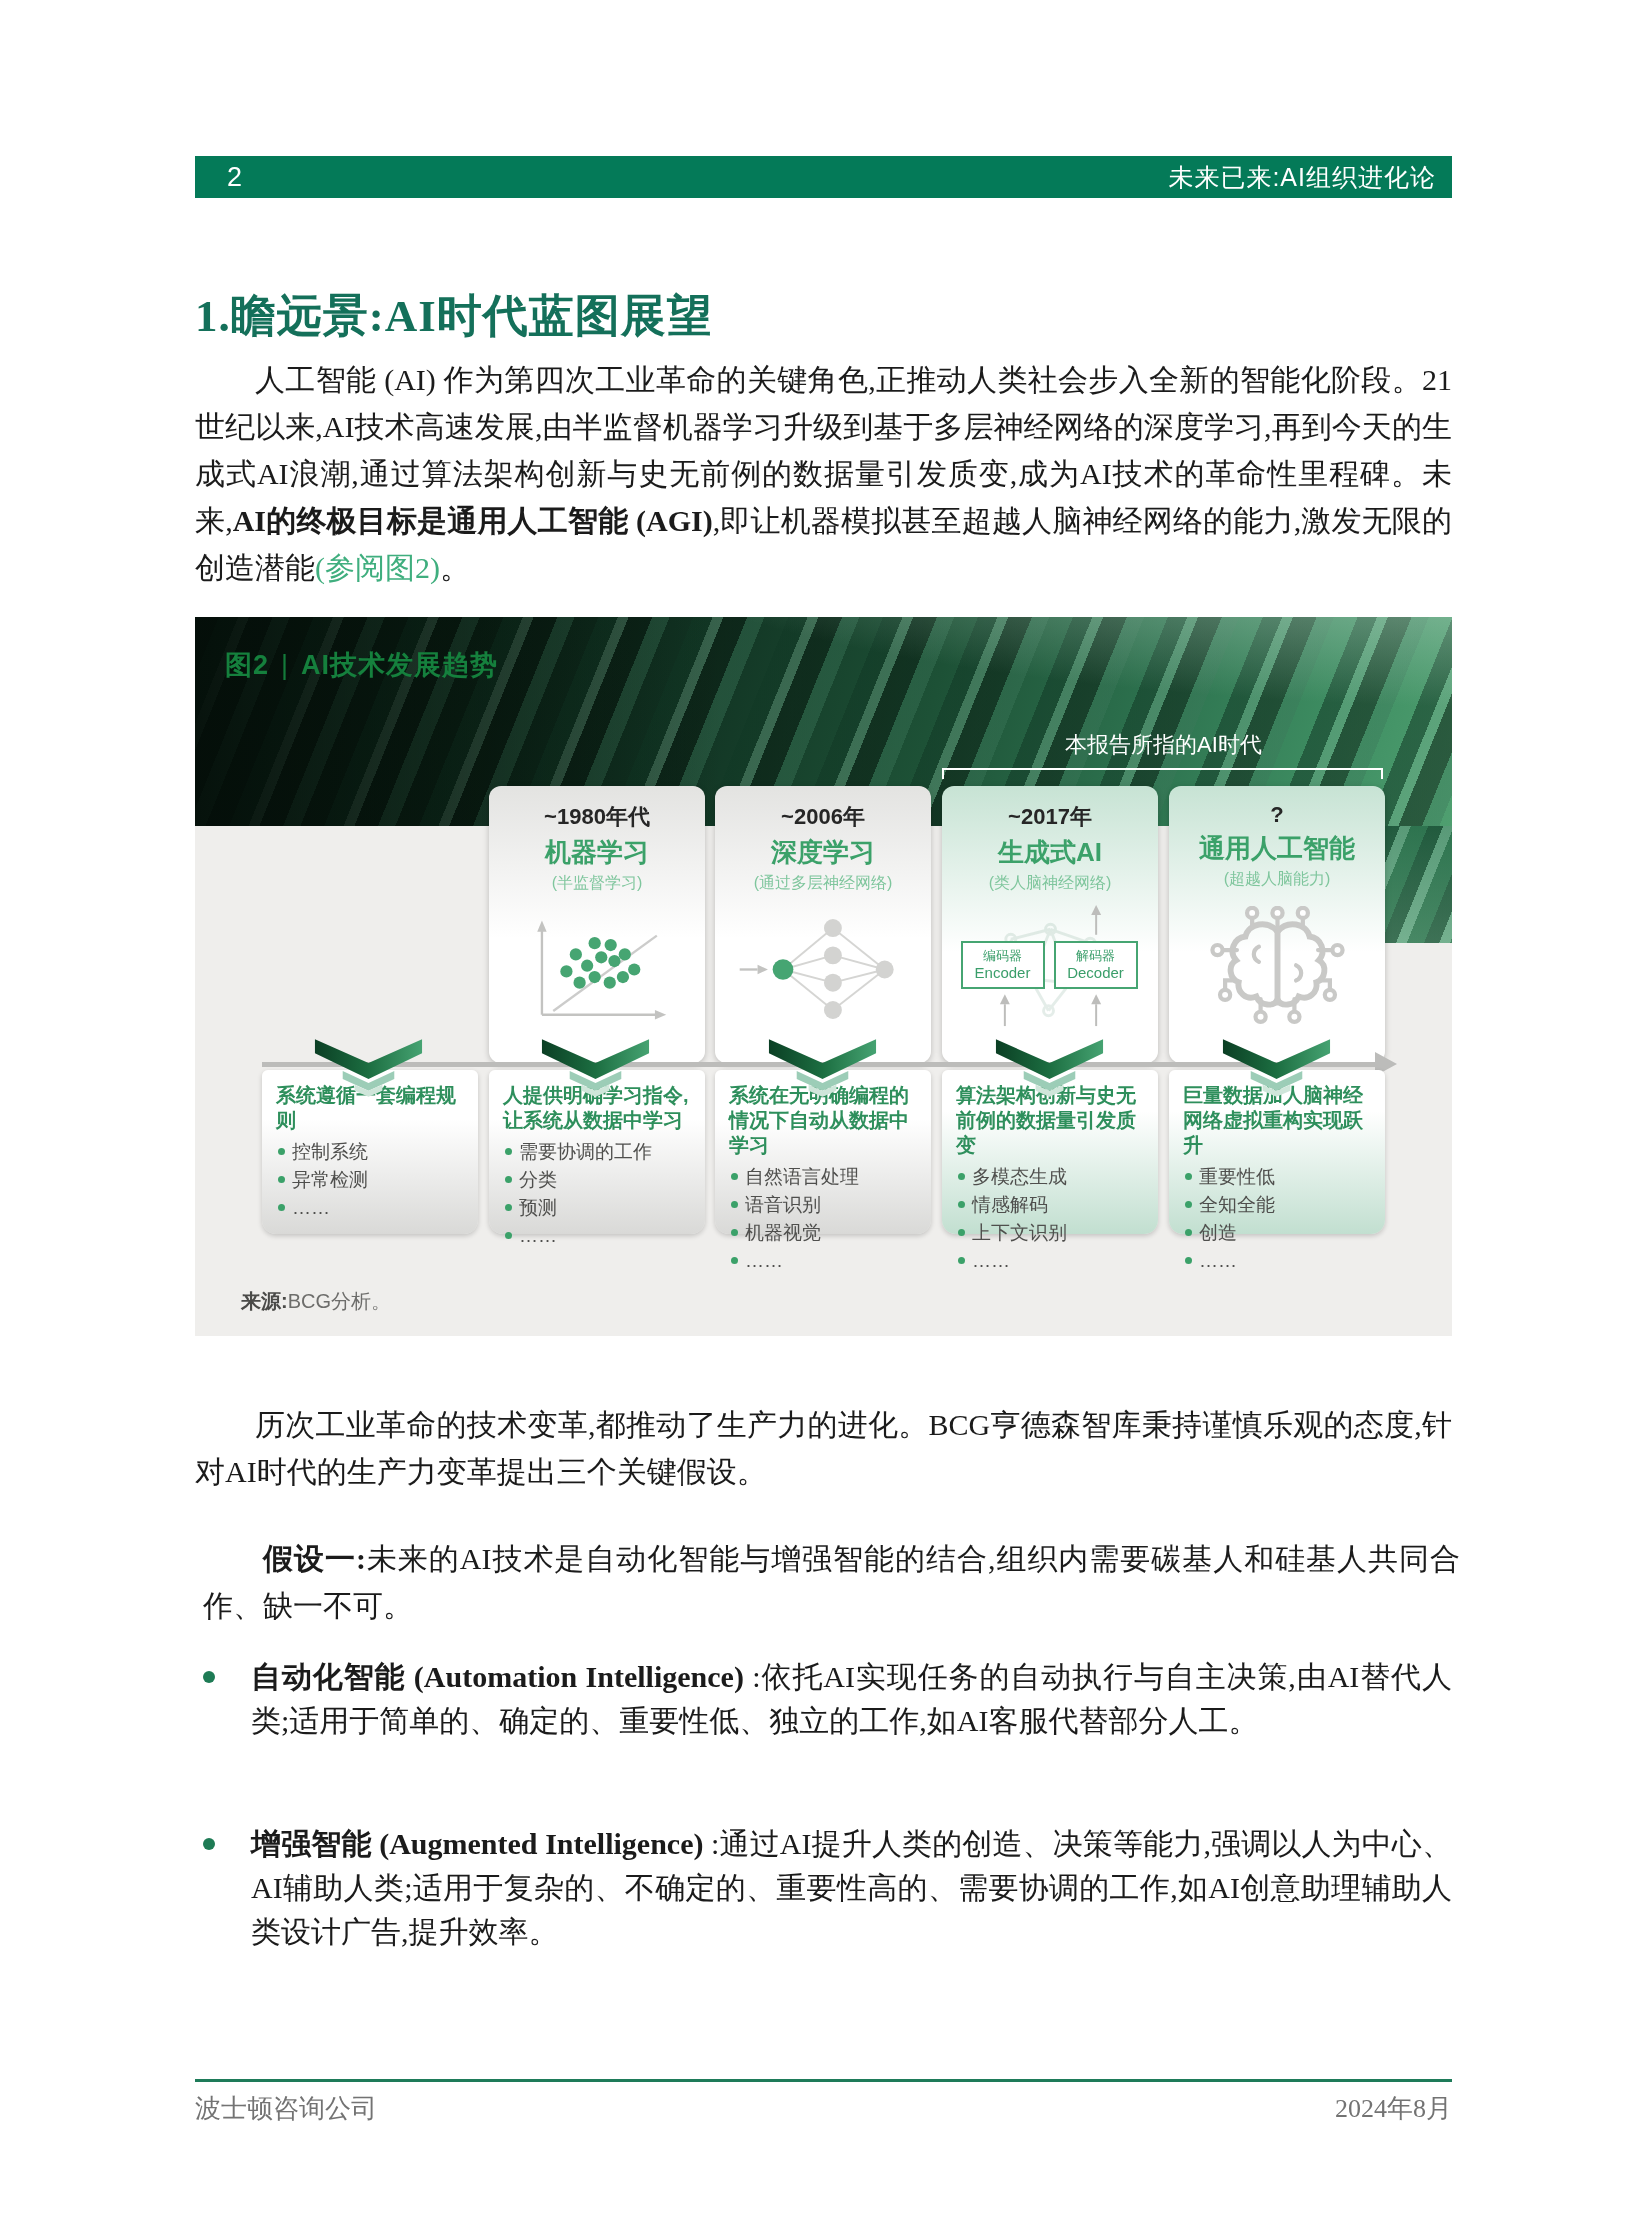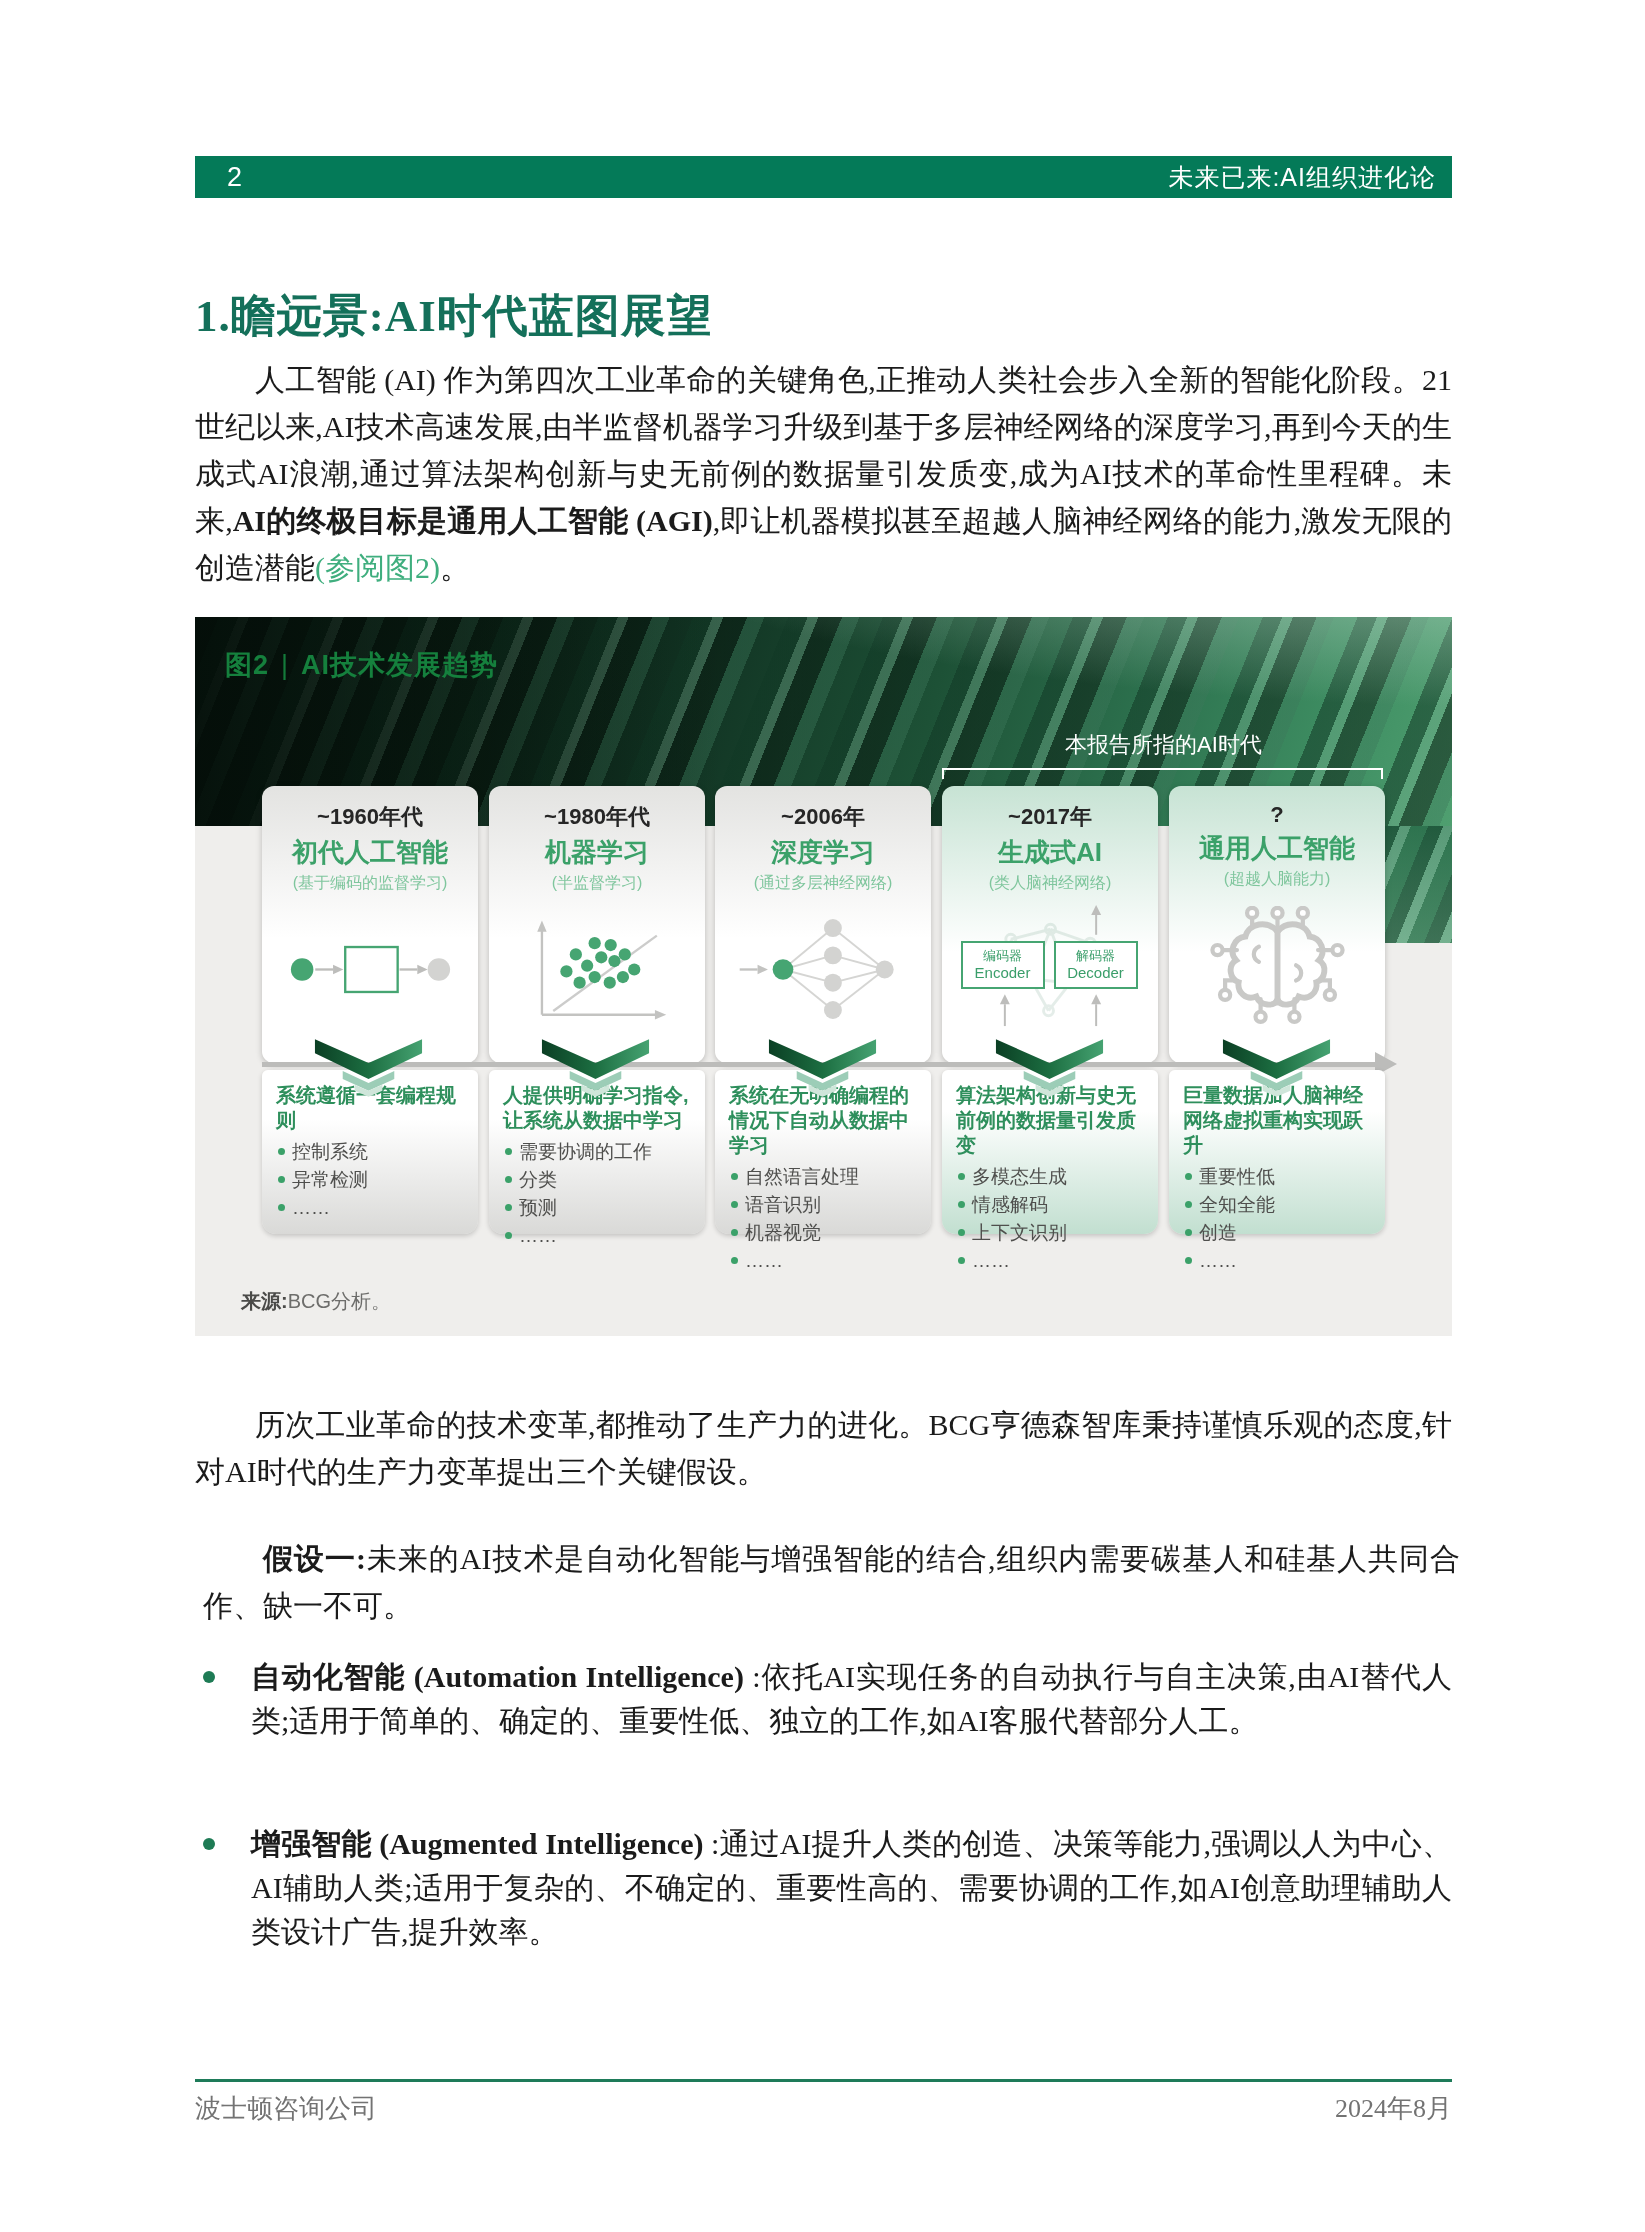--- a/index.html
+++ b/index.html
@@ -170,36 +170,20 @@
 
 <div class="figure">
   <div class="fig-banner"></div>
   <div class="fig-banner-side"></div>
   <div class="fig-title">
     <span>图2</span><span class="divider">|</span><span>AI技术发展趋势</span>
   </div>
   <div class="era-note">本报告所指的AI时代</div>
   <div class="era-bracket"></div>
 
-  <div class="stage-card" style="left:67px">
-    <div class="stage-period">~1960年代</div>
-    <div class="stage-name">初代人工智能</div>
-    <div class="stage-sub">(基于编码的监督学习)</div>
-    <div class="stage-icon">
-      <svg viewBox="0 0 190 110" width="179" height="103">
-        <circle cx="22" cy="55" r="12" fill="#46a572"></circle>
-        <line x1="36" y1="55" x2="55" y2="55" stroke="#bdbdbb" stroke-width="2.5"></line>
-        <polygon points="55,50 66,55 55,60" fill="#bdbdbb"></polygon>
-        <rect x="68" y="31" width="56" height="48" fill="#ffffff" stroke="#46a572" stroke-width="2.5"></rect>
-        <line x1="126" y1="55" x2="145" y2="55" stroke="#bdbdbb" stroke-width="2.5"></line>
-        <polygon points="145,50 156,55 145,60" fill="#bdbdbb"></polygon>
-        <circle cx="168" cy="55" r="12" fill="#d3d3d1"></circle>
-      </svg>
-    </div>
-  </div>
 
   <div class="stage-card" style="left:294px">
     <div class="stage-period">~1980年代</div>
     <div class="stage-name">机器学习</div>
     <div class="stage-sub">(半监督学习)</div>
     <div class="stage-icon">
       <svg viewBox="0 0 190 120" width="179" height="113">
         <line x1="36" y1="108" x2="36" y2="18" stroke="#c3c3c1" stroke-width="2.5"></line>
         <polygon points="31,20 36,8 41,20" fill="#c3c3c1"></polygon>
         <line x1="36" y1="108" x2="158" y2="108" stroke="#c3c3c1" stroke-width="2.5"></line>

